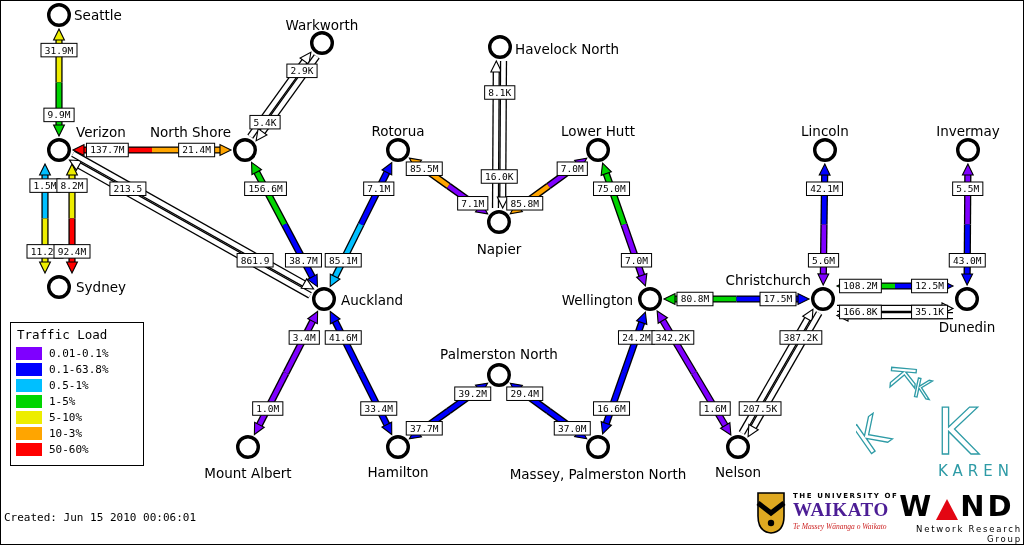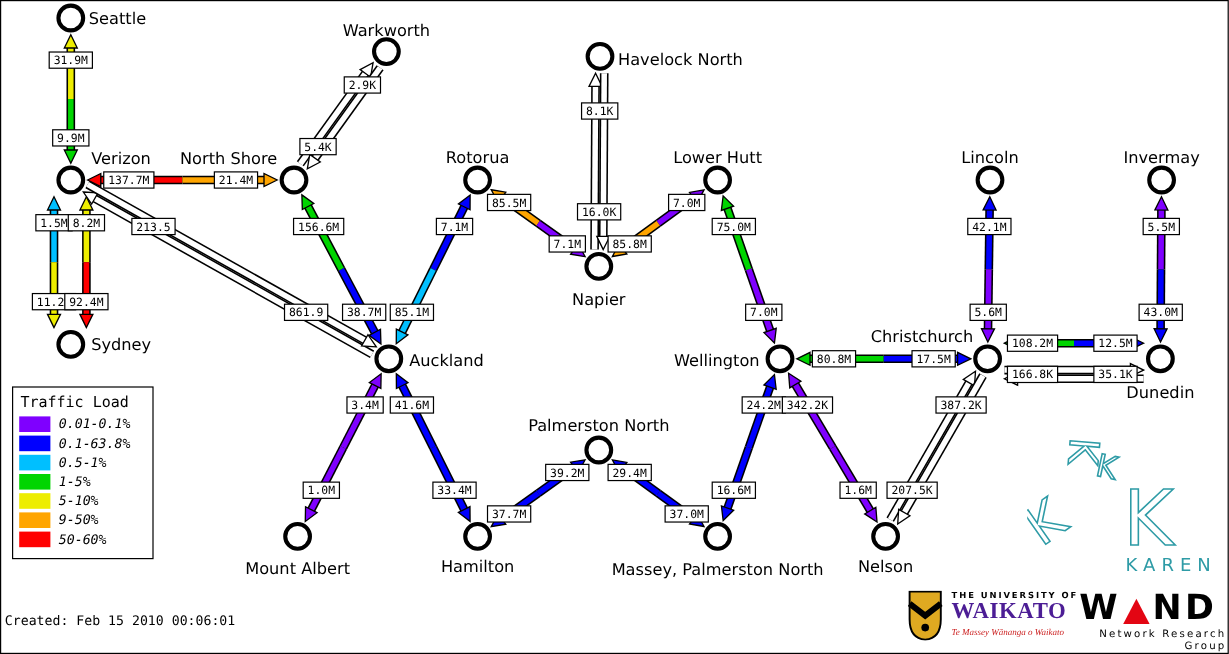--- a/index.html
+++ b/index.html
@@ -1,22 +1,22 @@
 <!DOCTYPE html>
 <html><head>
 <meta charset="utf-8">
 <title>Network Weathermap</title>
 <style>
   html,body{margin:0;padding:0;}
   body{width:1024px;height:545px;position:relative;background:#fff;font-family:"DejaVu Sans",sans-serif;overflow:hidden;}
   #map-svg{position:absolute;left:0;top:0;display:block;}
   .frame{position:absolute;left:0;top:0;width:1022px;height:543px;border:1px solid #000;pointer-events:none;}
-  .legend{position:absolute;left:10px;top:322px;width:118px;background:#fff;border:1px solid #000;padding:4px 2px 6px 5px;box-sizing:border-box;}
+  .legend{position:absolute;left:10px;top:322px;width:134px;background:#fff;border:1px solid #000;padding:4px 2px 6px 5px;box-sizing:border-box;}
   .legend-title{font-family:"DejaVu Sans Mono",monospace;font-size:12.5px;margin:0 0 5px 1px;color:#000;}
-  .legend-row{display:flex;align-items:center;margin:3px 0;font-style:italic;}
+  .legend-row{display:flex;align-items:center;margin:3px 0;}
   .swatch{width:26px;height:13px;margin-right:7px;flex:0 0 26px;display:inline-block;}
   .legend-label{font-family:"DejaVu Sans Mono",monospace;font-size:11px;color:#000;}
   .created{position:absolute;left:4px;top:511px;font-family:"DejaVu Sans Mono",monospace;font-size:11px;color:#000;}
   .waikato{position:absolute;left:756px;top:492px;display:flex;gap:7px;align-items:flex-start;}
   .wk-col{display:flex;flex-direction:column;}
   .wk-line1{font-size:7px;font-weight:bold;letter-spacing:1.6px;color:#000;}
   .wk-line2{font-family:"Liberation Serif",serif;font-weight:bold;font-size:19px;line-height:1.05;color:#4c1d95;letter-spacing:.5px;}
   .wk-tag{color:#c22;font-style:italic;font-size:7.5px;font-family:"Liberation Serif",serif;margin-top:2px;}
   .wand{position:absolute;left:892px;top:492px;width:130px;text-align:center;}
   .wand-word{display:flex;align-items:flex-end;justify-content:center;font-weight:bold;font-size:29px;line-height:1;letter-spacing:3px;color:#000;}
@@ -520,30 +520,30 @@
       <div class="legend-row">
         <span class="swatch" style="background: rgb(0, 213, 0);"></span>
         <span class="legend-label">1-5%</span>
       </div>
       <div class="legend-row">
         <span class="swatch" style="background: rgb(237, 237, 0);"></span>
         <span class="legend-label">5-10%</span>
       </div>
       <div class="legend-row">
         <span class="swatch" style="background: rgb(255, 165, 0);"></span>
-        <span class="legend-label">9-50%</span>
+        <span class="legend-label">10-3%</span>
       </div>
       <div class="legend-row">
         <span class="swatch" style="background: rgb(255, 0, 0);"></span>
         <span class="legend-label">50-60%</span>
       </div>
     </div>
 </div>
 
-<div class="created">Created: Feb 15 2010 00:06:01</div>
+<div class="created">Created: Jun 15 2010 00:06:01</div>
 
 <div class="karen">
   <svg width="160" height="132" viewBox="0 0 160 132">
     <text class="karen-k" font-size="34" transform="translate(36,12) rotate(95)">K</text>
     <text class="karen-k" font-size="26" transform="translate(56,44) rotate(12)">K</text>
     <text class="karen-k" font-size="64" transform="translate(80,102)">K</text>
     <text class="karen-k" font-size="44" transform="translate(12,104) rotate(-35)">K</text>
     <text class="karen-name" x="82" y="124">KAREN</text>
   </svg>
 </div>

